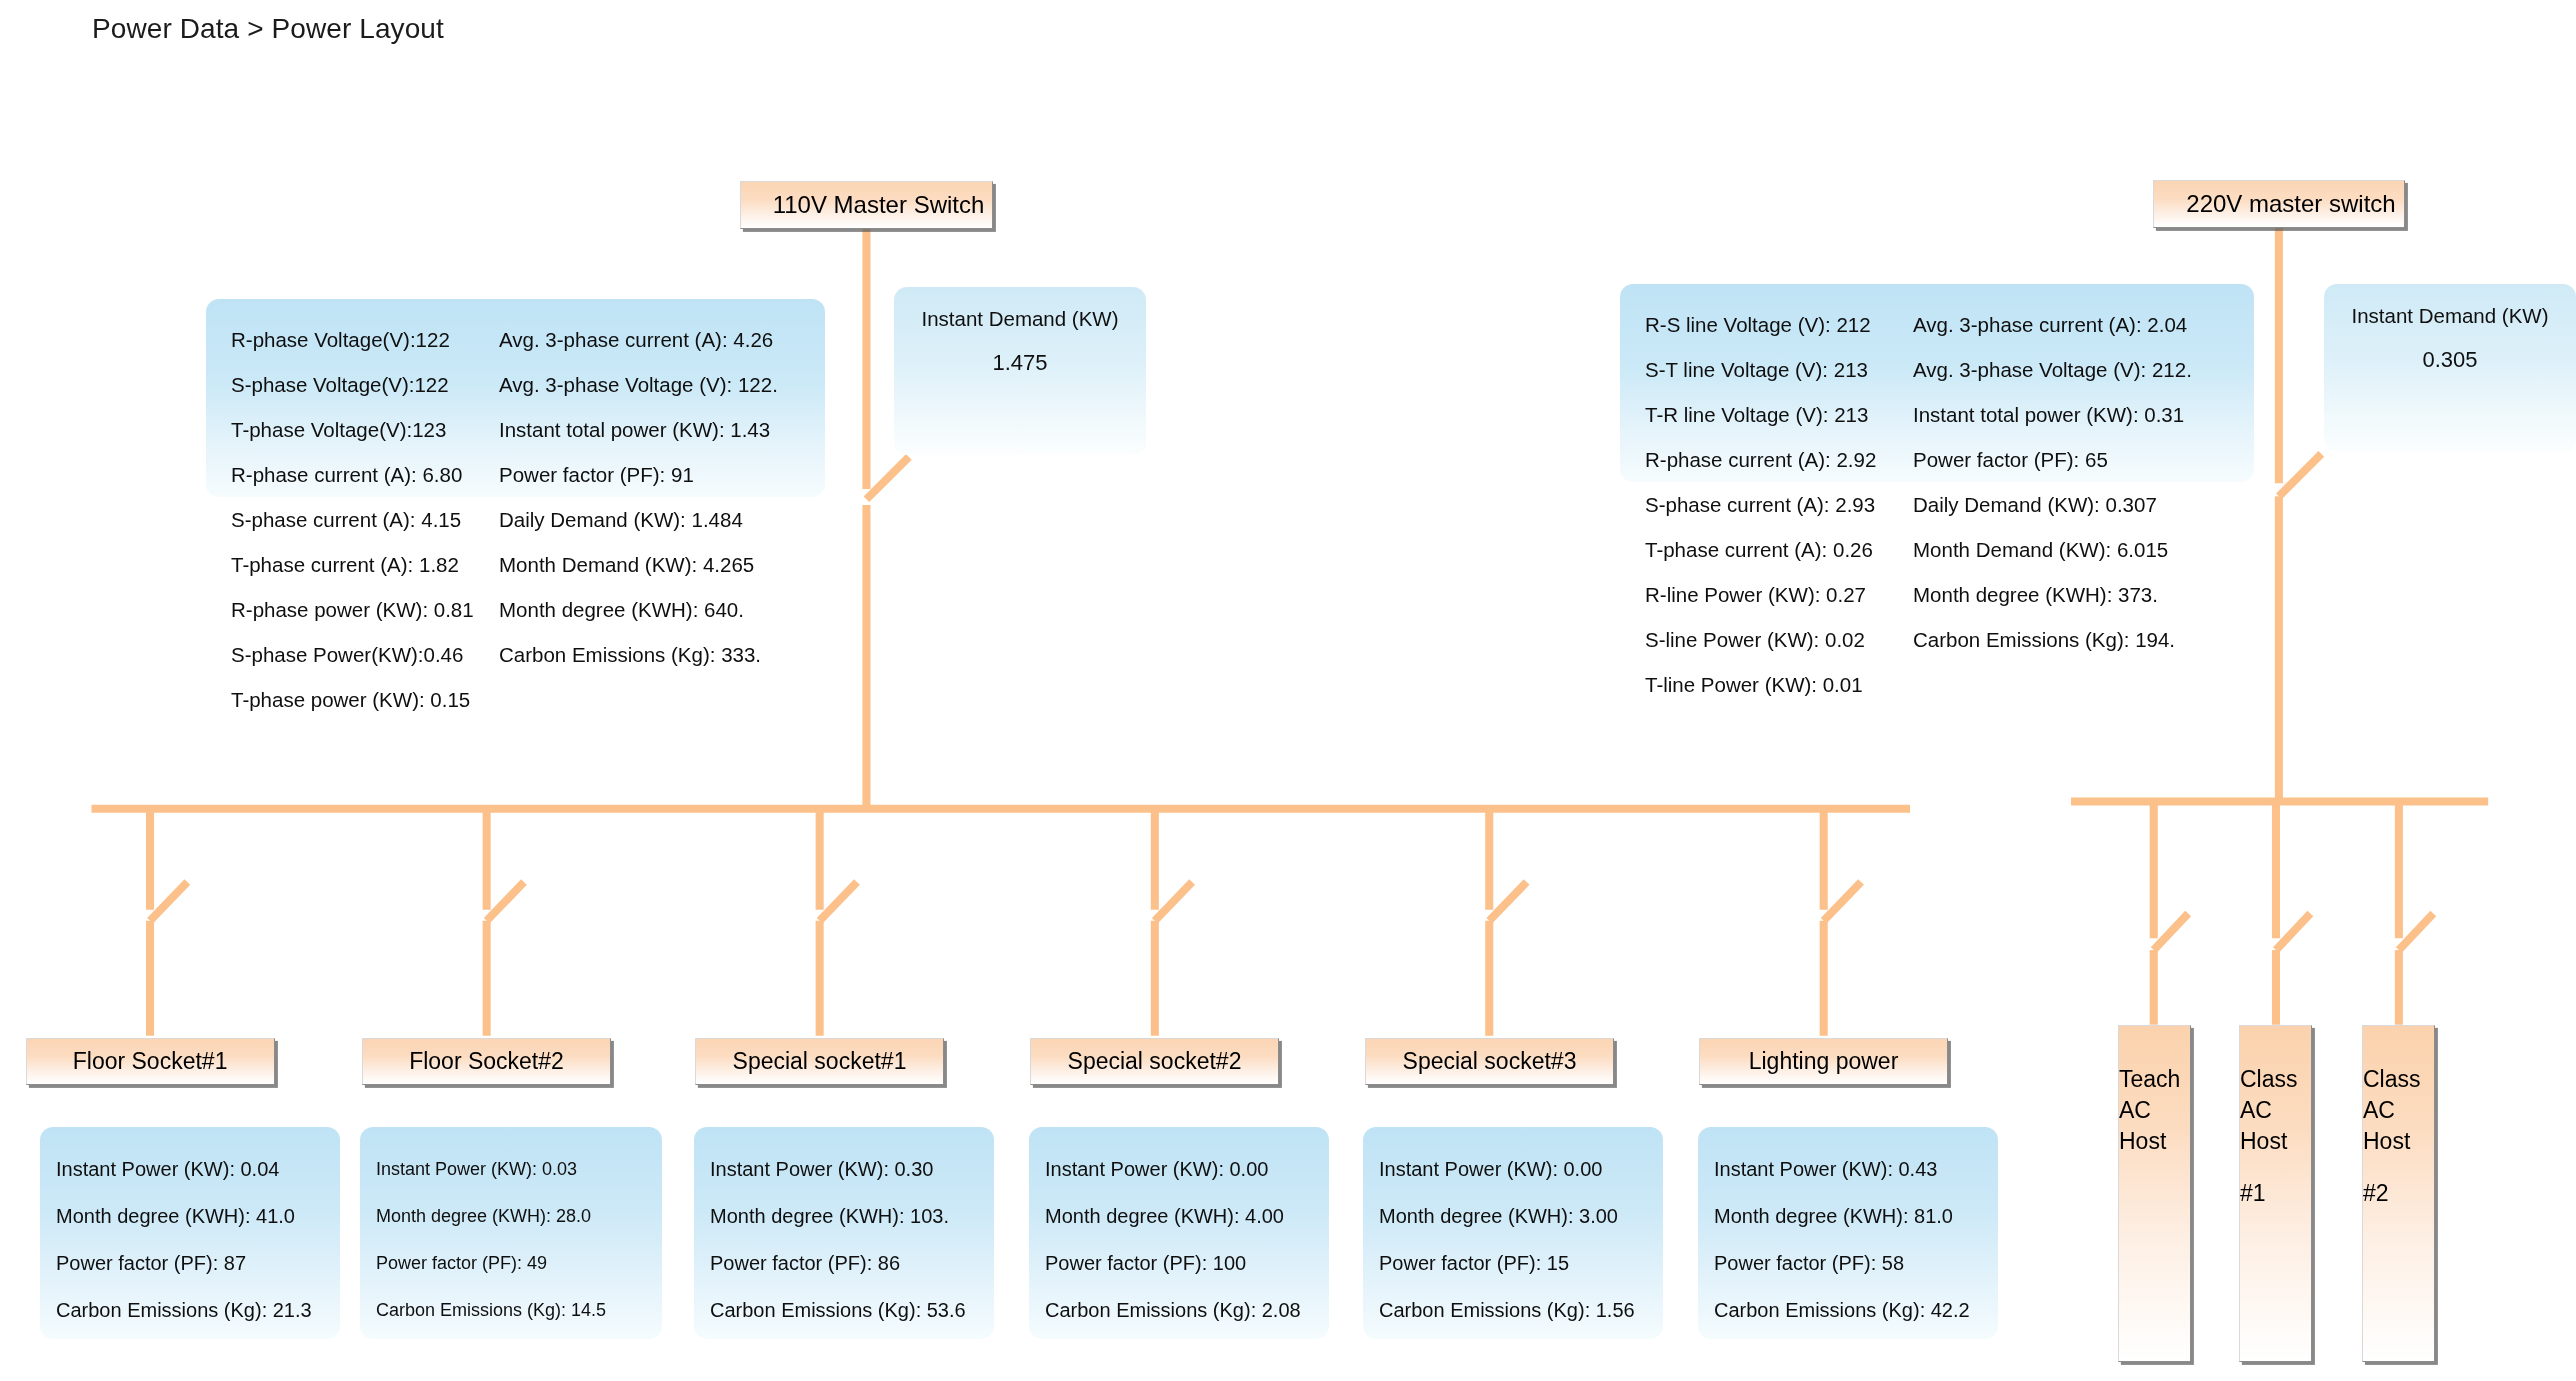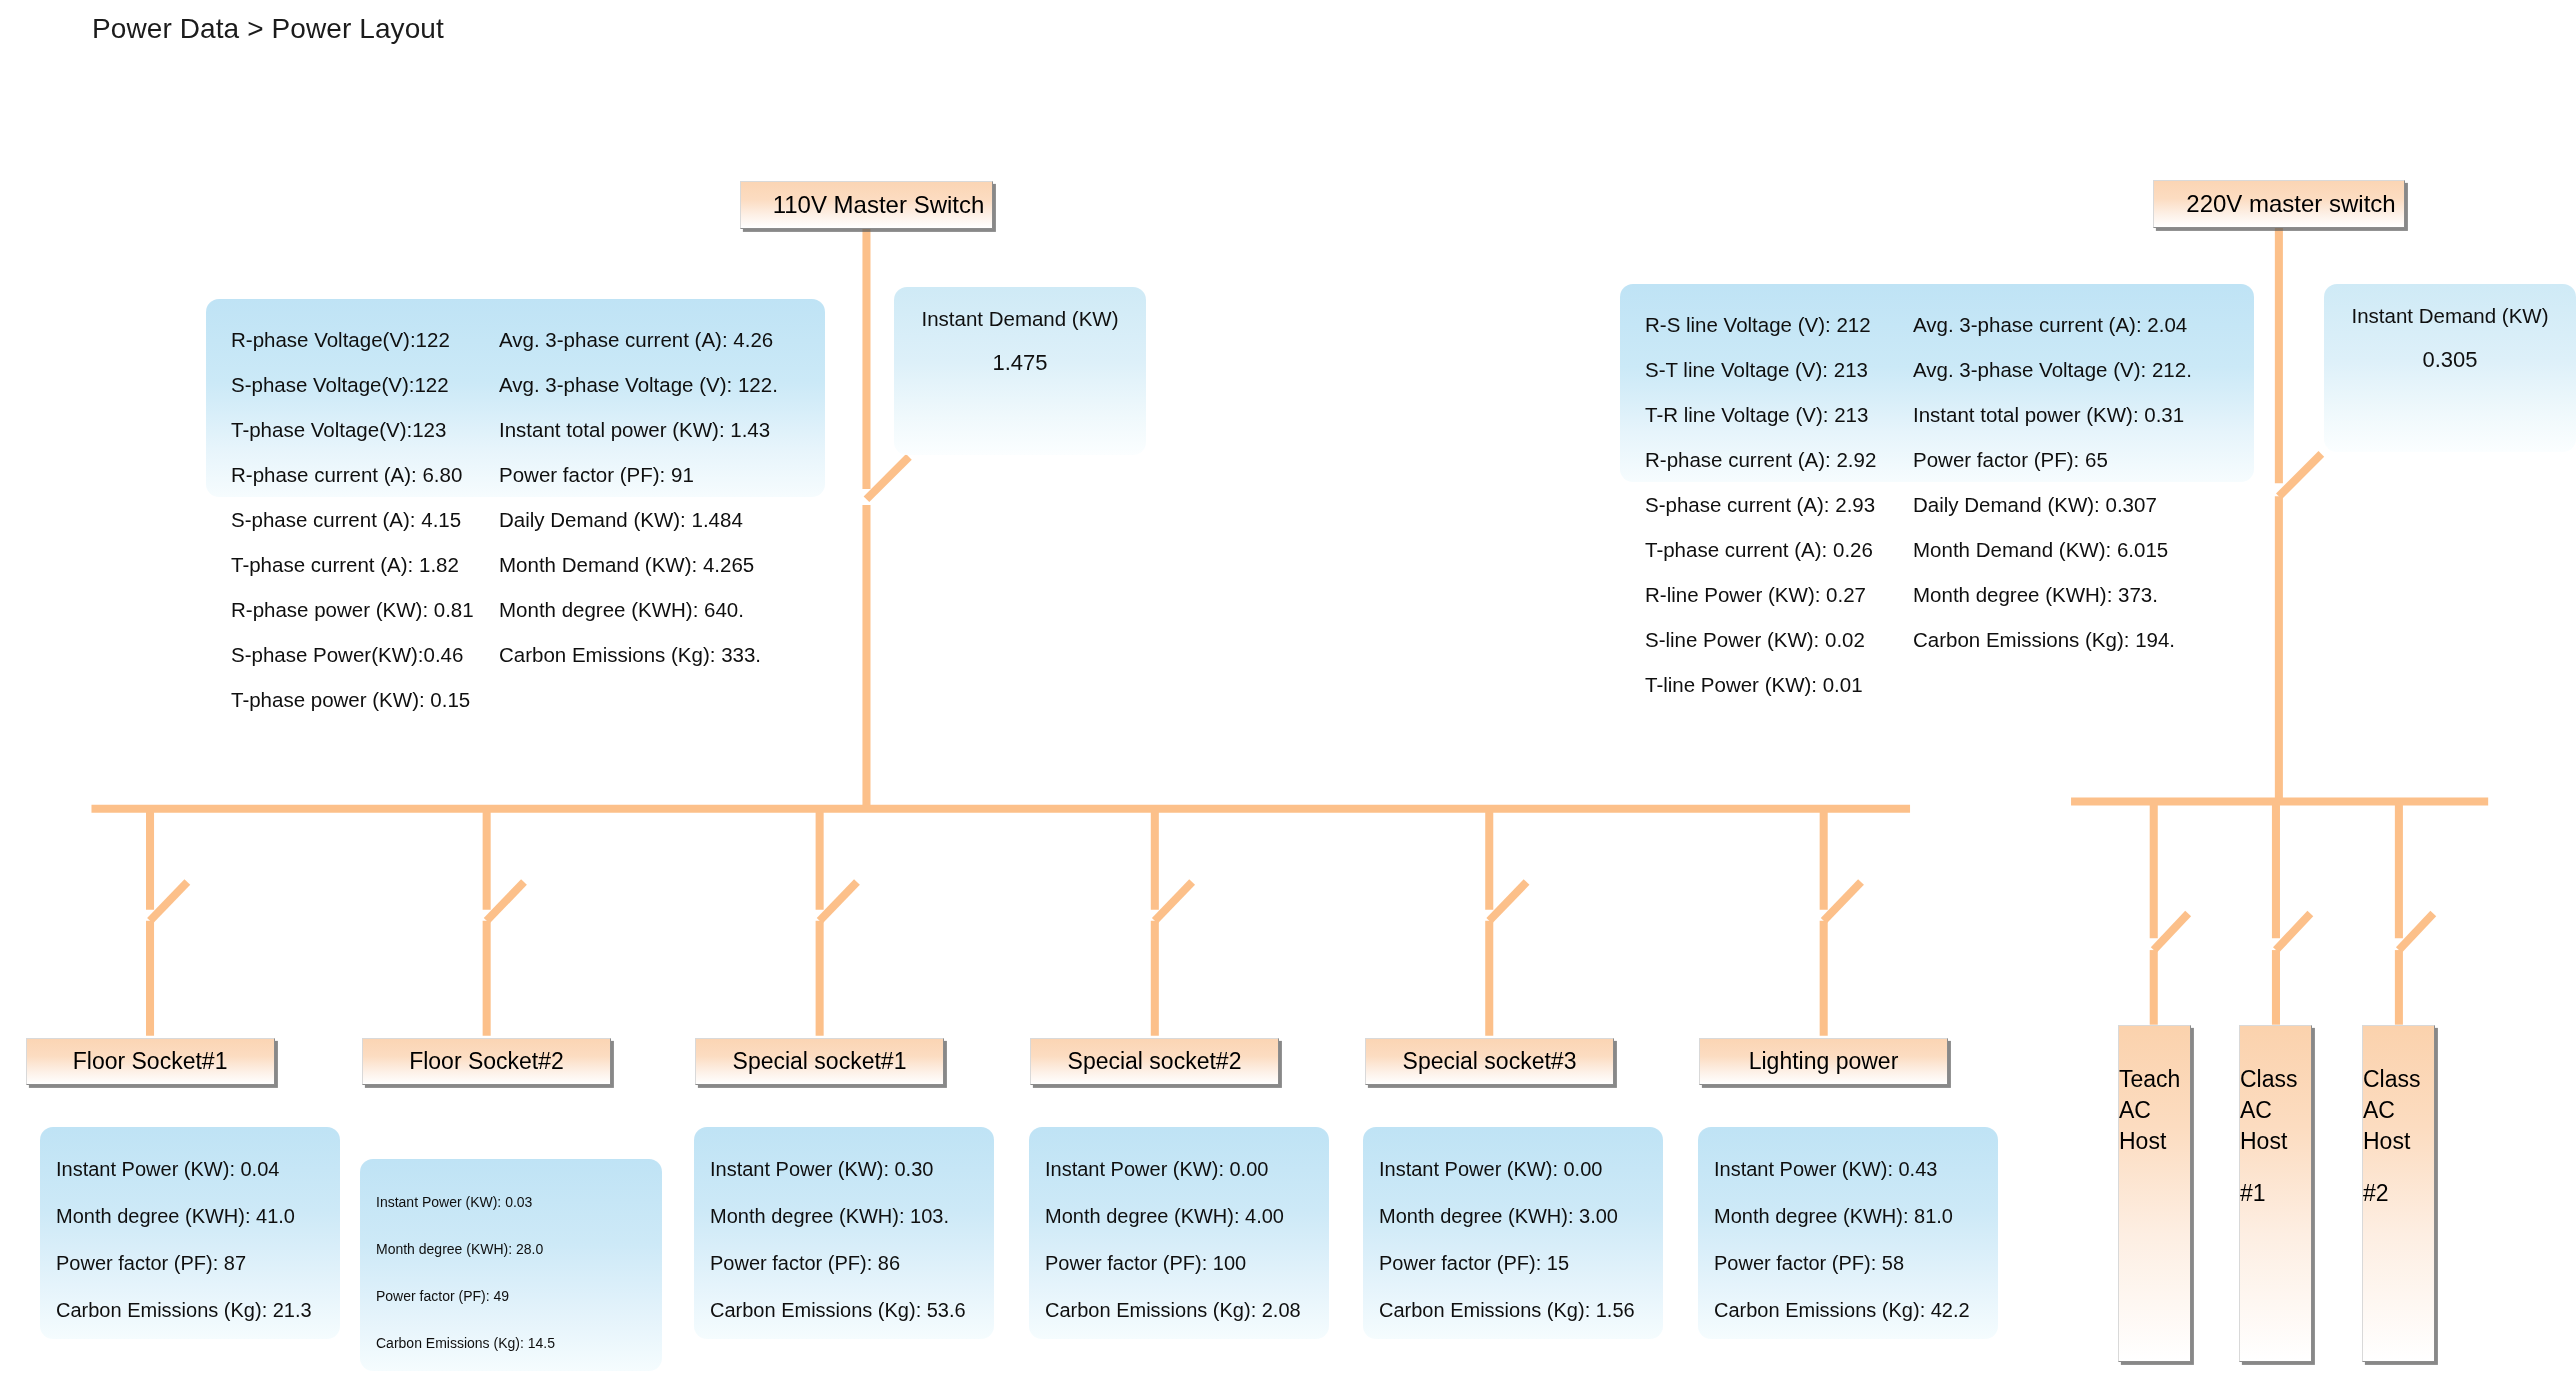--- a/index.html
+++ b/index.html
@@ -125,21 +125,21 @@
     color: #0f0f0f;
     font-size: 20px;
     padding: 19px 0 17.6px 16px;
   }
   .branch-panel .row {
     height: 47px;
     display: flex;
     align-items: center;
     white-space: nowrap;
   }
-  .branch-panel.big { font-size: 14px; margin-top: 32px; }
+  .branch-panel.big { font-size: 18px; }
 </style>
 </head>
 <body>
 
 <div id="stage">
 
   <div id="breadcrumb">Power Data &gt; Power Layout</div>
 
   <svg id="wires" viewBox="0 0 3520 1888" width="2576" height="1382">
     <g stroke="#fcc08a" stroke-width="11" fill="none" stroke-linecap="butt">

